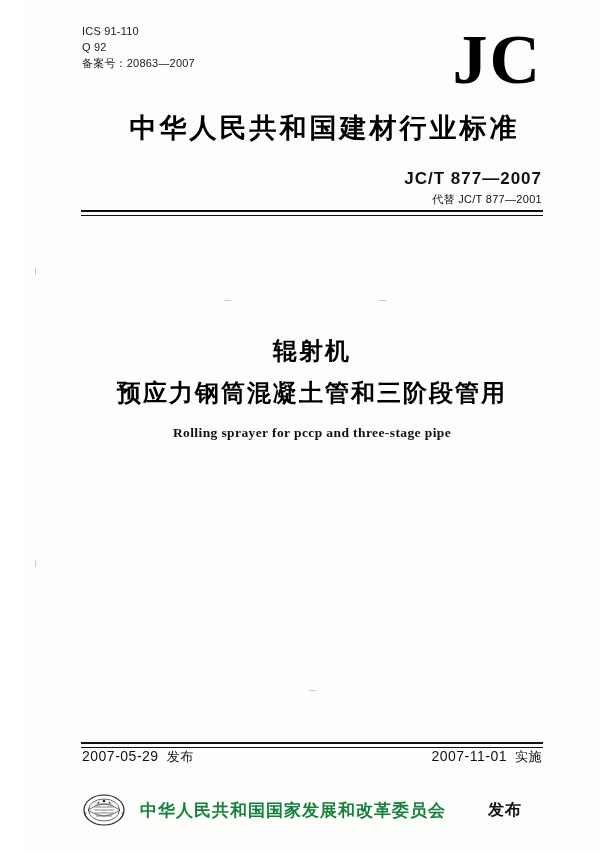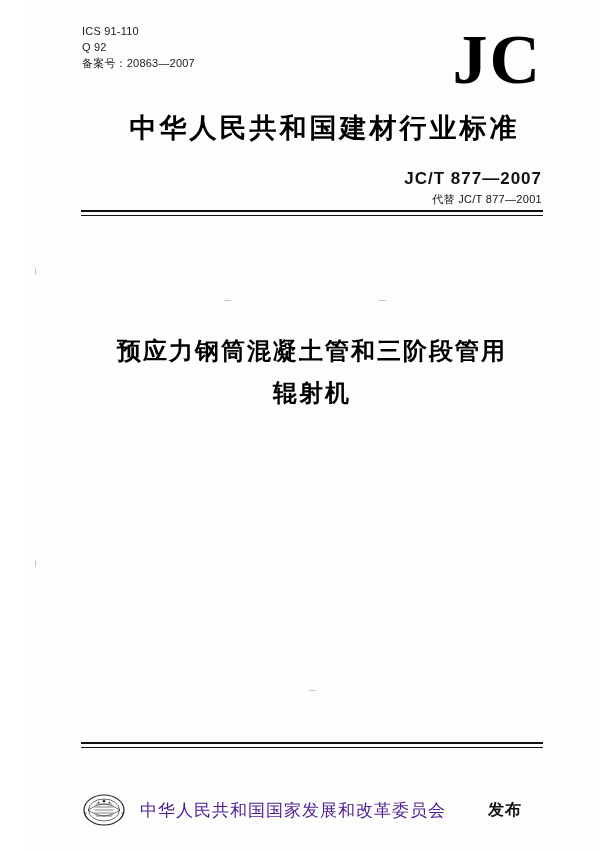--- a/index.html
+++ b/index.html
@@ -154,24 +154,24 @@
     align-items: center;
   }
   .emblem {
     width: 44px;
     height: 40px;
     flex: 0 0 auto;
     margin-right: 14px;
   }
   .issuer-name {
     font-size: 17px;
-    font-weight: normal;
+    font-weight: bold;
     letter-spacing: 1px;
     font-family: "DejaVu Sans", sans-serif;
-    color: #4c1d95;
+    color: #15803d;
   }
   .issuer-action {
     margin-left: 42px;
     font-size: 16px;
     font-weight: bold;
     letter-spacing: 1px;
     font-family: "DejaVu Sans", sans-serif;
   }
 
   
@@ -199,28 +199,37 @@
 
   <div class="std-no">
     <div class="num">JC/T 877—2007</div>
     <div class="replaces">代替 JC/T 877—2001</div>
   </div>
 
   <div class="rule top"></div>
   <div class="rule thin"></div>
 
   <div class="title-cn">
+    <div>辊射机</div>
     <div>预应力钢筒混凝土管和三阶段管用</div>
-    <div>辊射机</div>
-  </div>
-
+  </div>
+
+  <div class="title-en">Rolling sprayer for pccp and three-stage pipe</div>
 
   <div class="rule bottom"></div>
   <div class="rule bottom2"></div>
 
+  <div class="dates">
+    <div>
+      <span class="d">2007-05-29</span><span class="lbl">发布</span>
+    </div>
+    <div>
+      <span class="d">2007-11-01</span><span class="lbl">实施</span>
+    </div>
+  </div>
 
   <div class="issuer">
     <span class="emblem">
       <svg viewBox="0 0 44 40" width="44" height="40" aria-hidden="true">
         <ellipse cx="22" cy="20" rx="20" ry="15" fill="none" stroke="#222" stroke-width="1.2"></ellipse>
         <ellipse cx="22" cy="20" rx="15.5" ry="11" fill="none" stroke="#444" stroke-width="0.8"></ellipse>
         <path d="M6 20 Q22 8 38 20" fill="none" stroke="#333" stroke-width="0.7"></path>
         <path d="M6 20 Q22 32 38 20" fill="none" stroke="#333" stroke-width="0.7"></path>
         <g stroke="#333" stroke-width="0.6">
           <line x1="14" y1="14" x2="30" y2="14"></line>

